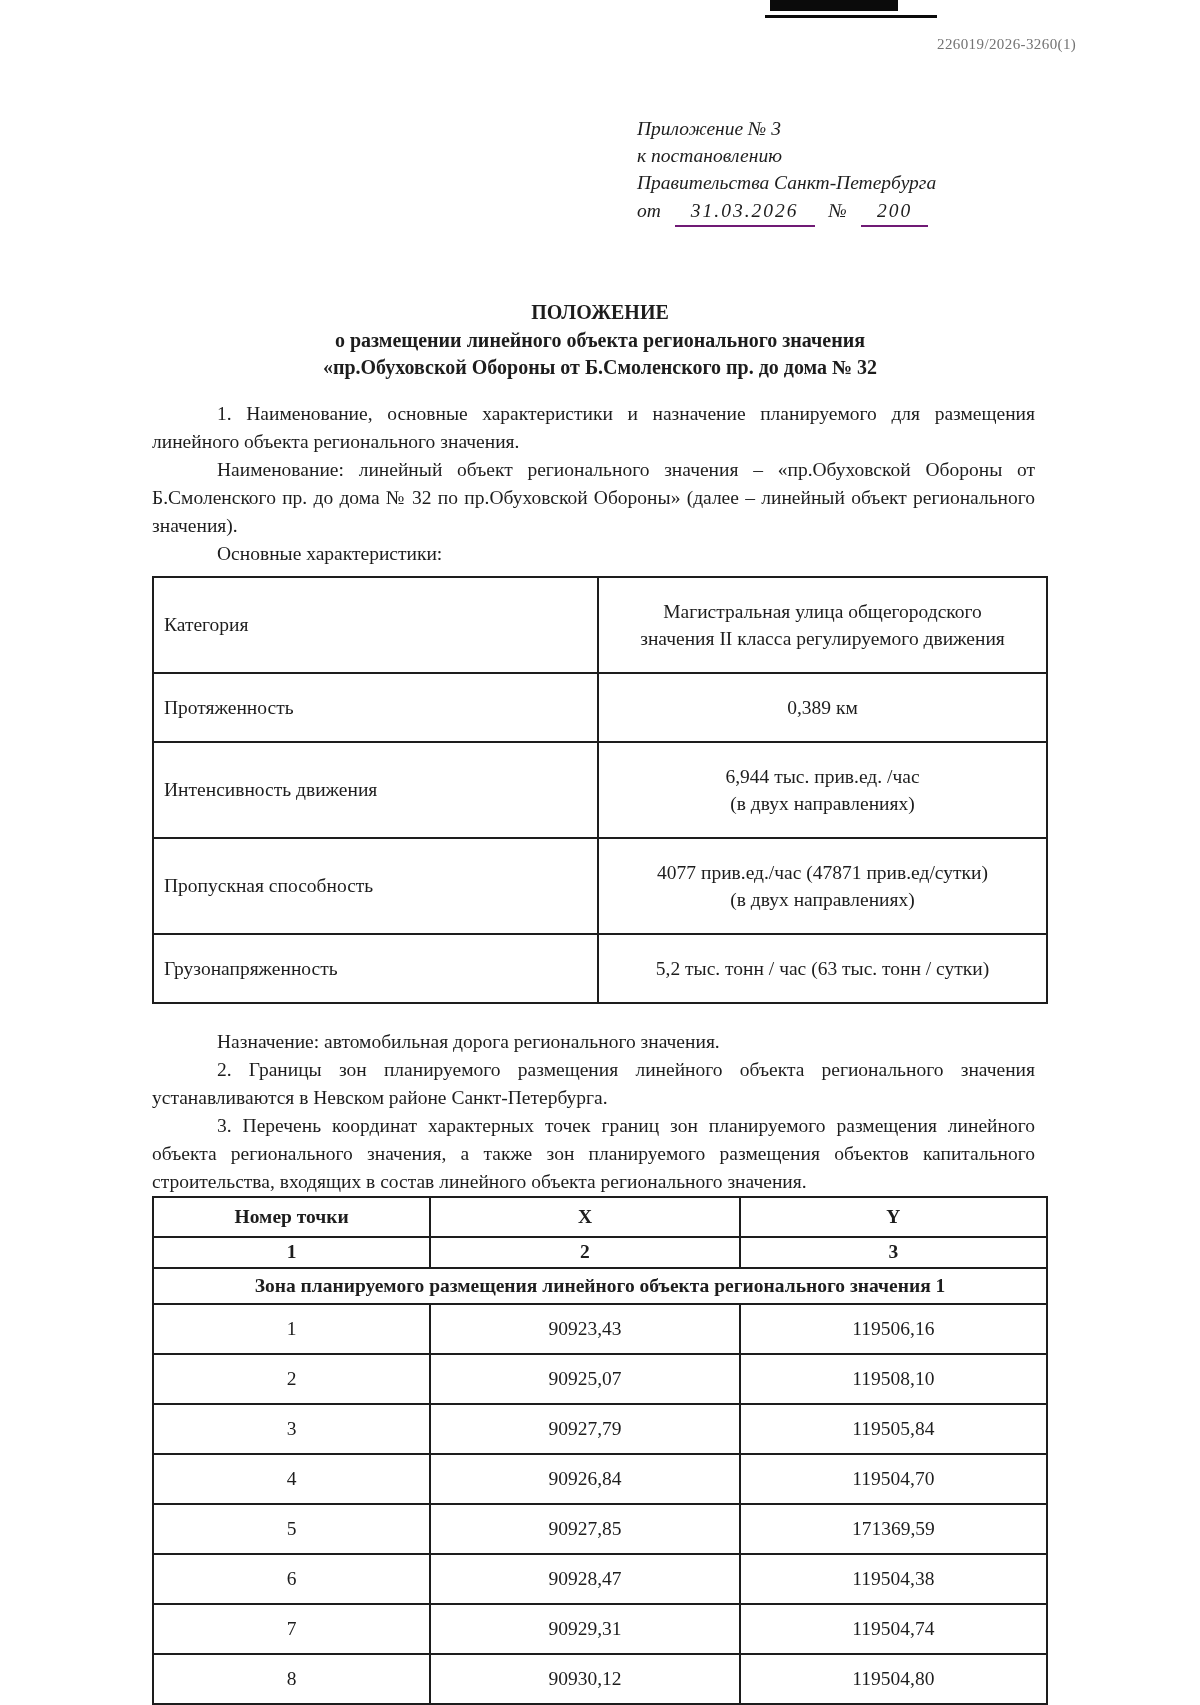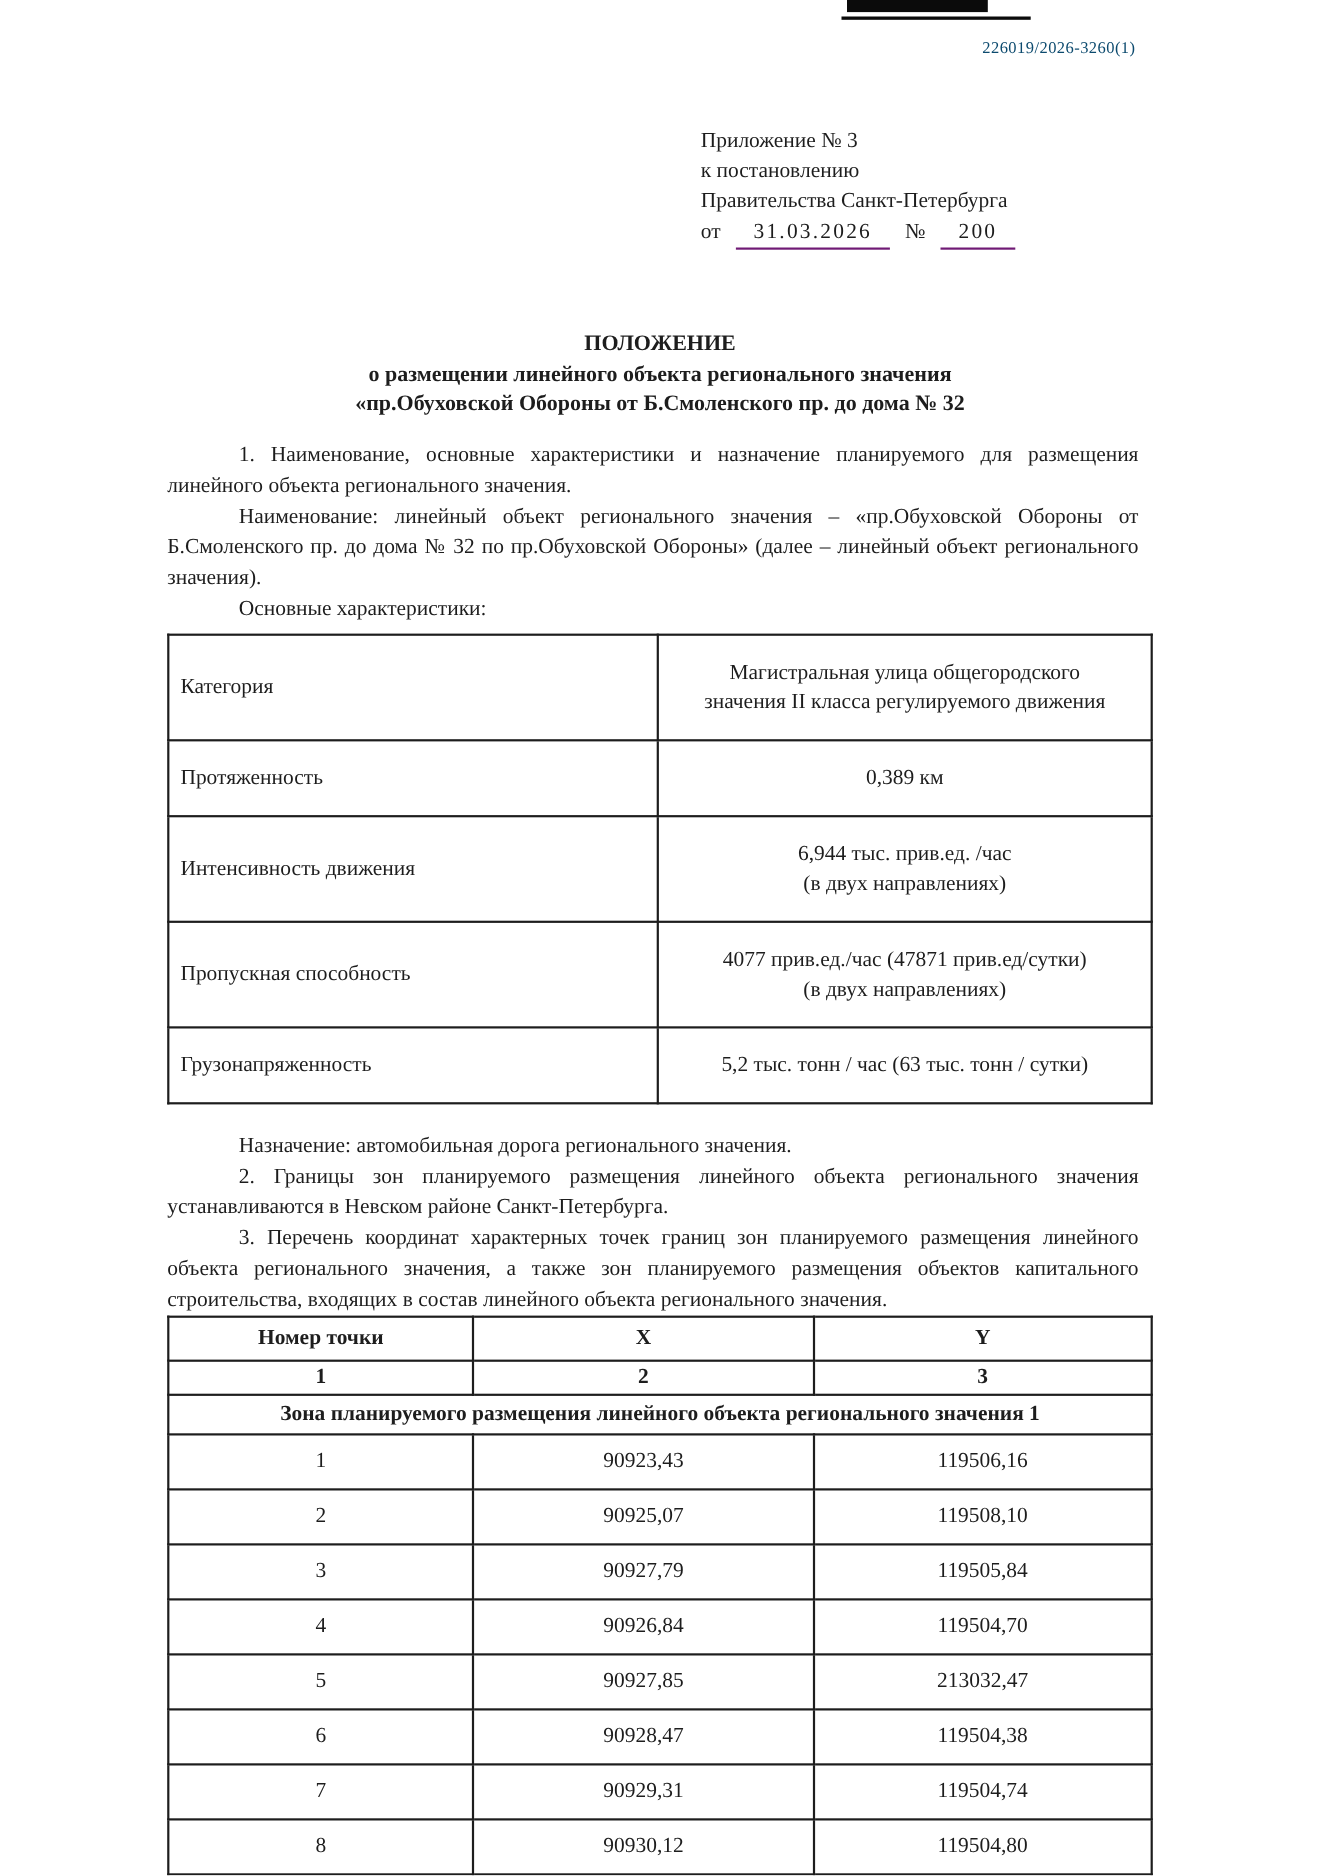--- a/index.html
+++ b/index.html
@@ -18,28 +18,29 @@
   
   .artifact-bar {
     position: absolute; left: 770px; top: 0; width: 128px; height: 11px;
     background: #0b0b0b;
   }
   .artifact-line {
     position: absolute; left: 765px; top: 15px; width: 172px; height: 3px;
     background: #0b0b0b;
   }
   .doc-code {
-    position: absolute; top: 36px; left: 893px;
-    font-size: 15px; letter-spacing: 0.4px; color: #0c4a6e;
+    position: absolute; top: 36px; left: 937px;
+    font-size: 15px; letter-spacing: 0.4px; color: #737373;
   }
 
   .appendix {
     margin: 115px 0 0 485px;
     font-size: 19.5px;
     line-height: 27px;
+    font-style: italic;
   }
   .date-line { margin-top: 1px; white-space: nowrap; }
   .uline {
     display: inline-block;
     border-bottom: 2px solid #701a75;
     padding: 0 16px 1px 16px;
     letter-spacing: 2px;
   }
   .date-line .gap { display: inline-block; width: 14px; }
 
@@ -204,21 +205,21 @@
           <td class="cell c3">119505,84</td>
         </tr>
         <tr>
           <td class="cell c1">4</td>
           <td class="cell c2">90926,84</td>
           <td class="cell c3">119504,70</td>
         </tr>
         <tr>
           <td class="cell c1">5</td>
           <td class="cell c2">90927,85</td>
-          <td class="cell c3">213032,47</td>
+          <td class="cell c3">171369,59</td>
         </tr>
         <tr>
           <td class="cell c1">6</td>
           <td class="cell c2">90928,47</td>
           <td class="cell c3">119504,38</td>
         </tr>
         <tr>
           <td class="cell c1">7</td>
           <td class="cell c2">90929,31</td>
           <td class="cell c3">119504,74</td>

